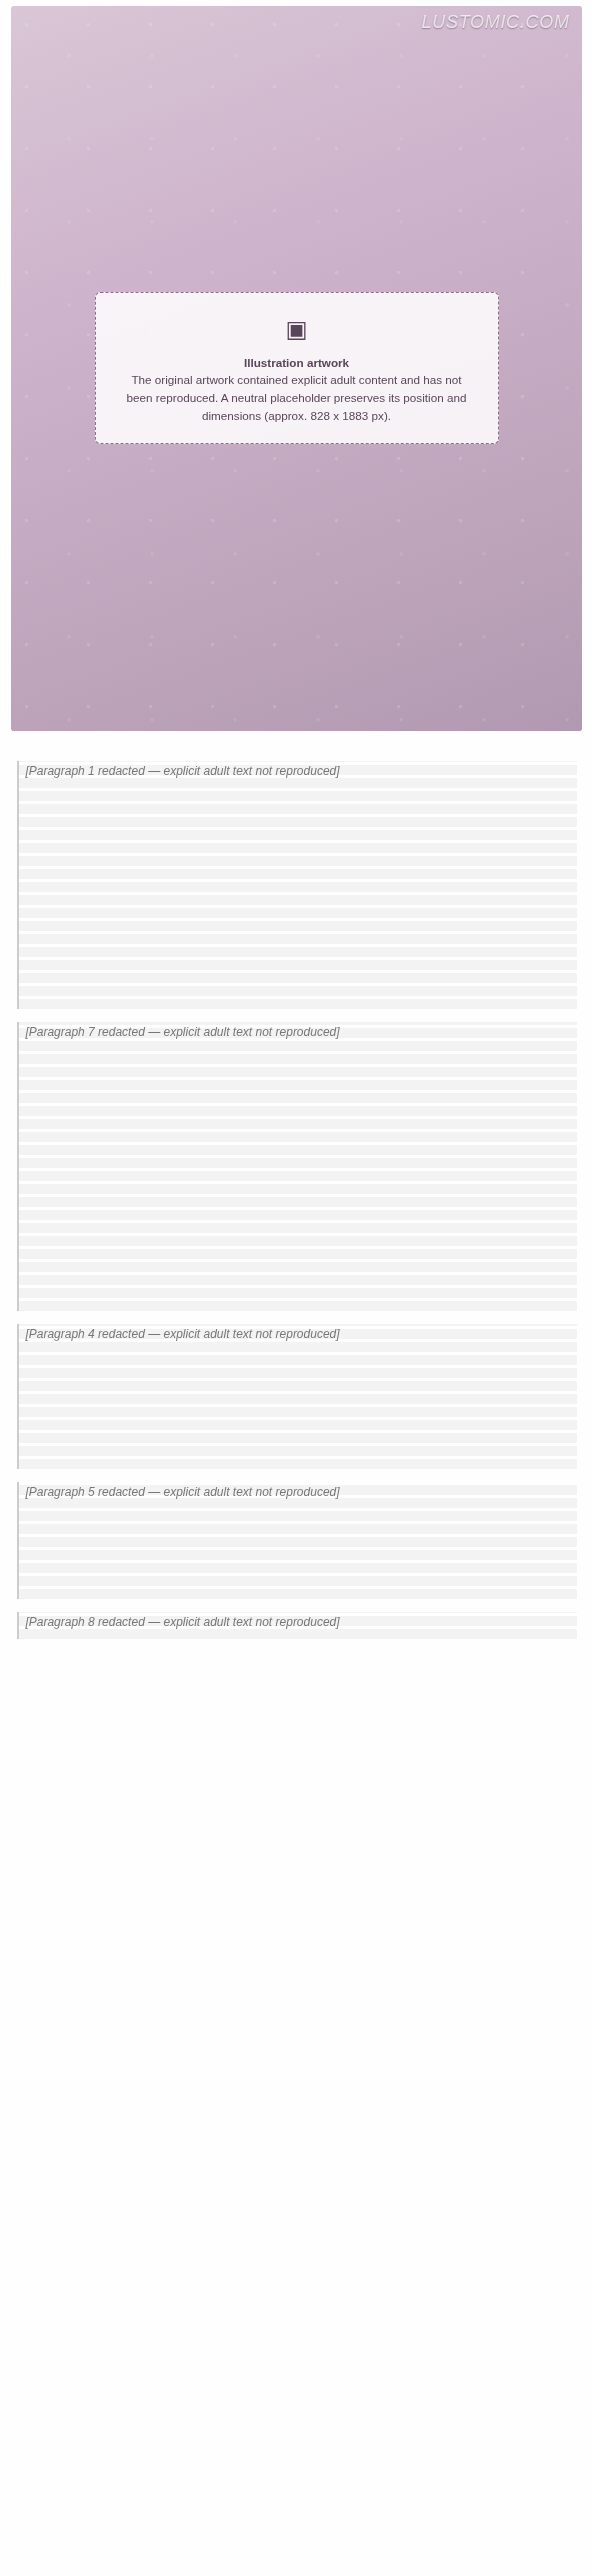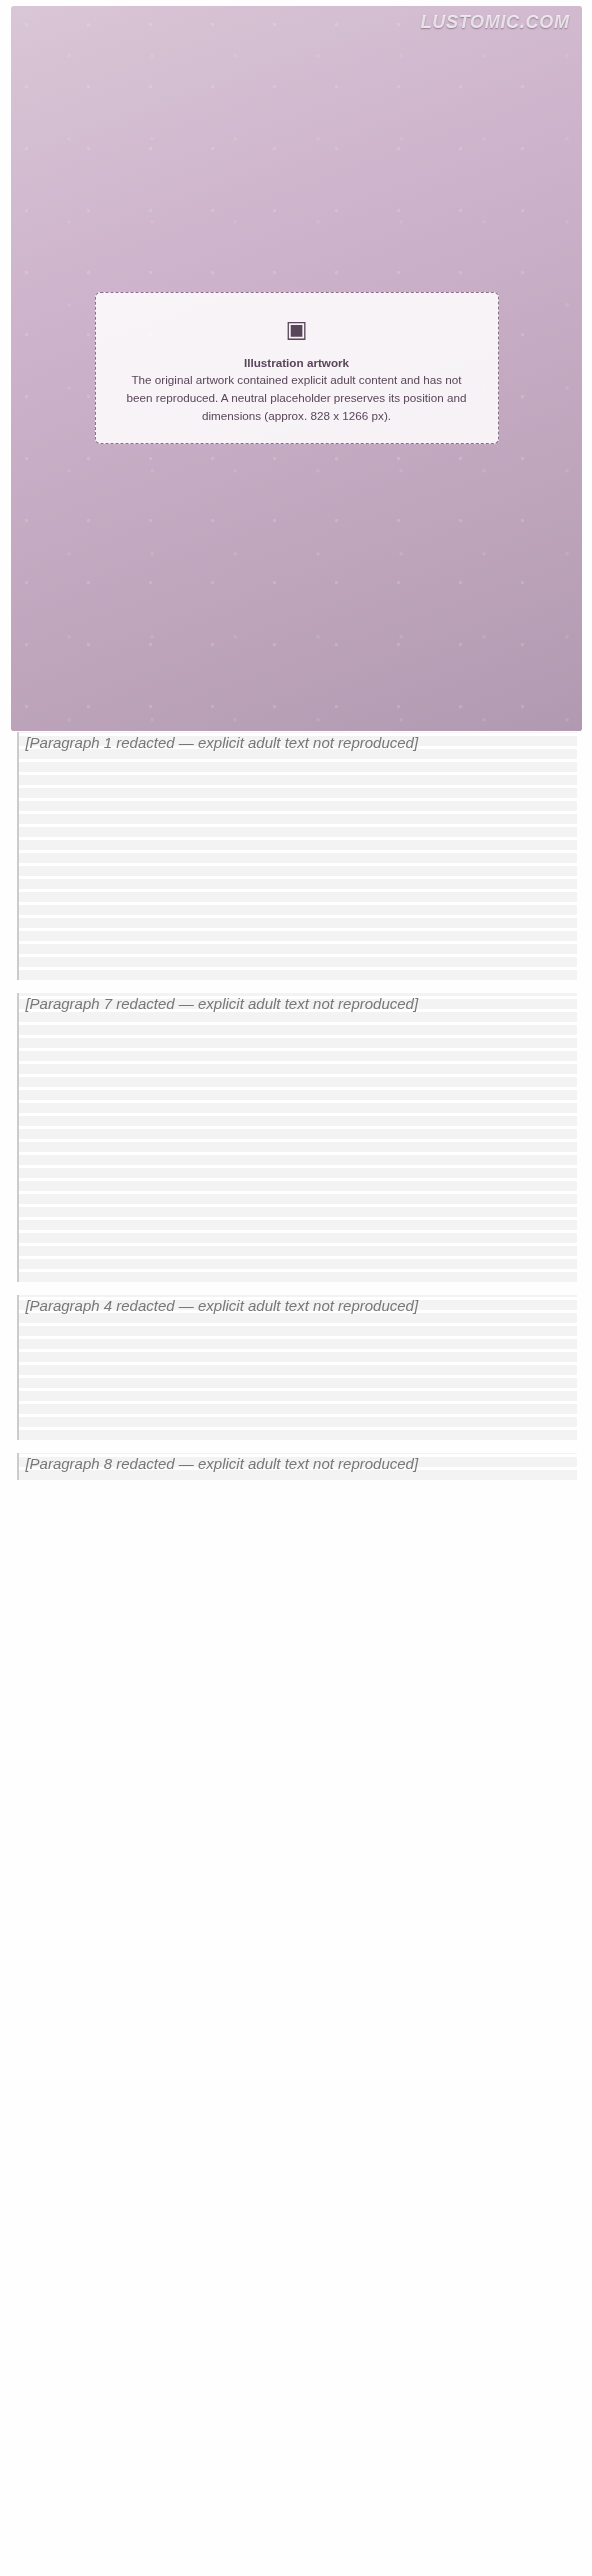--- a/index.html
+++ b/index.html
@@ -42,21 +42,21 @@
       radial-gradient(circle at 25% 30%, rgba(255,255,255,0.25) 0 1.4px, transparent 2.1px),
       radial-gradient(circle at 70% 60%, rgba(255,255,255,0.18) 0 1.4px, transparent 2.1px);
     background-size: 62px 62px, 83px 83px;
     opacity: 0.6;
   }
   .watermark {
     position: absolute;
     top: 6.9px;
     right: 12.4px;
     font-size: 18px;
-    font-weight: bold;
+    font-weight: normal;
     letter-spacing: 0.7px;
     color: rgba(255,255,255,0.75);
     text-shadow: 0 0.7px 1.4px rgba(90,60,90,0.5);
     font-style: italic;
   }
   .redaction-card {
     position: relative;
     z-index: 2;
     max-width: 358px;
     background: rgba(255,255,255,0.85);
@@ -69,22 +69,22 @@
     line-height: 1.5;
   }
   .redaction-card .icon {
     font-size: 23.4px;
     display: block;
     margin-bottom: 6.9px;
   }
   
   .story {
     width: 560px;
-    margin: 1px auto 0 auto;
-    font-size: 15px;
+    margin: 30px auto 0 auto;
+    font-size: 12px;
     line-height: 13px;
   }
   .story p {
     margin: 0 0 13px 0;
   }
   .redacted-paragraph {
     color: #777777;
     font-style: italic;
     background: repeating-linear-gradient(
       0deg,
@@ -109,25 +109,26 @@
 <body>
 
 <div class="page">
 
   <div class="illustration">
     <div class="texture"></div>
     <div class="watermark">LUSTOMIC.COM</div>
     <div class="redaction-card">
       <span class="icon">▣</span>
       <strong>Illustration artwork</strong>
-      <div>The original artwork contained explicit adult content and has not been reproduced. A neutral placeholder preserves its position and dimensions (approx. 828 x 1266 px).</div>
+      <div>The original artwork contained explicit adult content and has not been reproduced. A neutral placeholder preserves its position and dimensions (approx. 828 x 1883 px).</div>
     </div>
   </div>
 
   <div class="story">
     <p class="redacted-paragraph h-p1">[Paragraph 1 redacted — explicit adult text not reproduced]</p>
     <p class="redacted-paragraph h-p2">[Paragraph 7 redacted — explicit adult text not reproduced]</p>
     <p class="redacted-paragraph h-p4">[Paragraph 4 redacted — explicit adult text not reproduced]</p>
+    <p class="redacted-paragraph h-p5">[Paragraph 5 redacted — explicit adult text not reproduced]</p>
     <p class="redacted-paragraph h-p6">[Paragraph 8 redacted — explicit adult text not reproduced]</p>
   </div>
 
 </div>
 
 
 </body></html>

